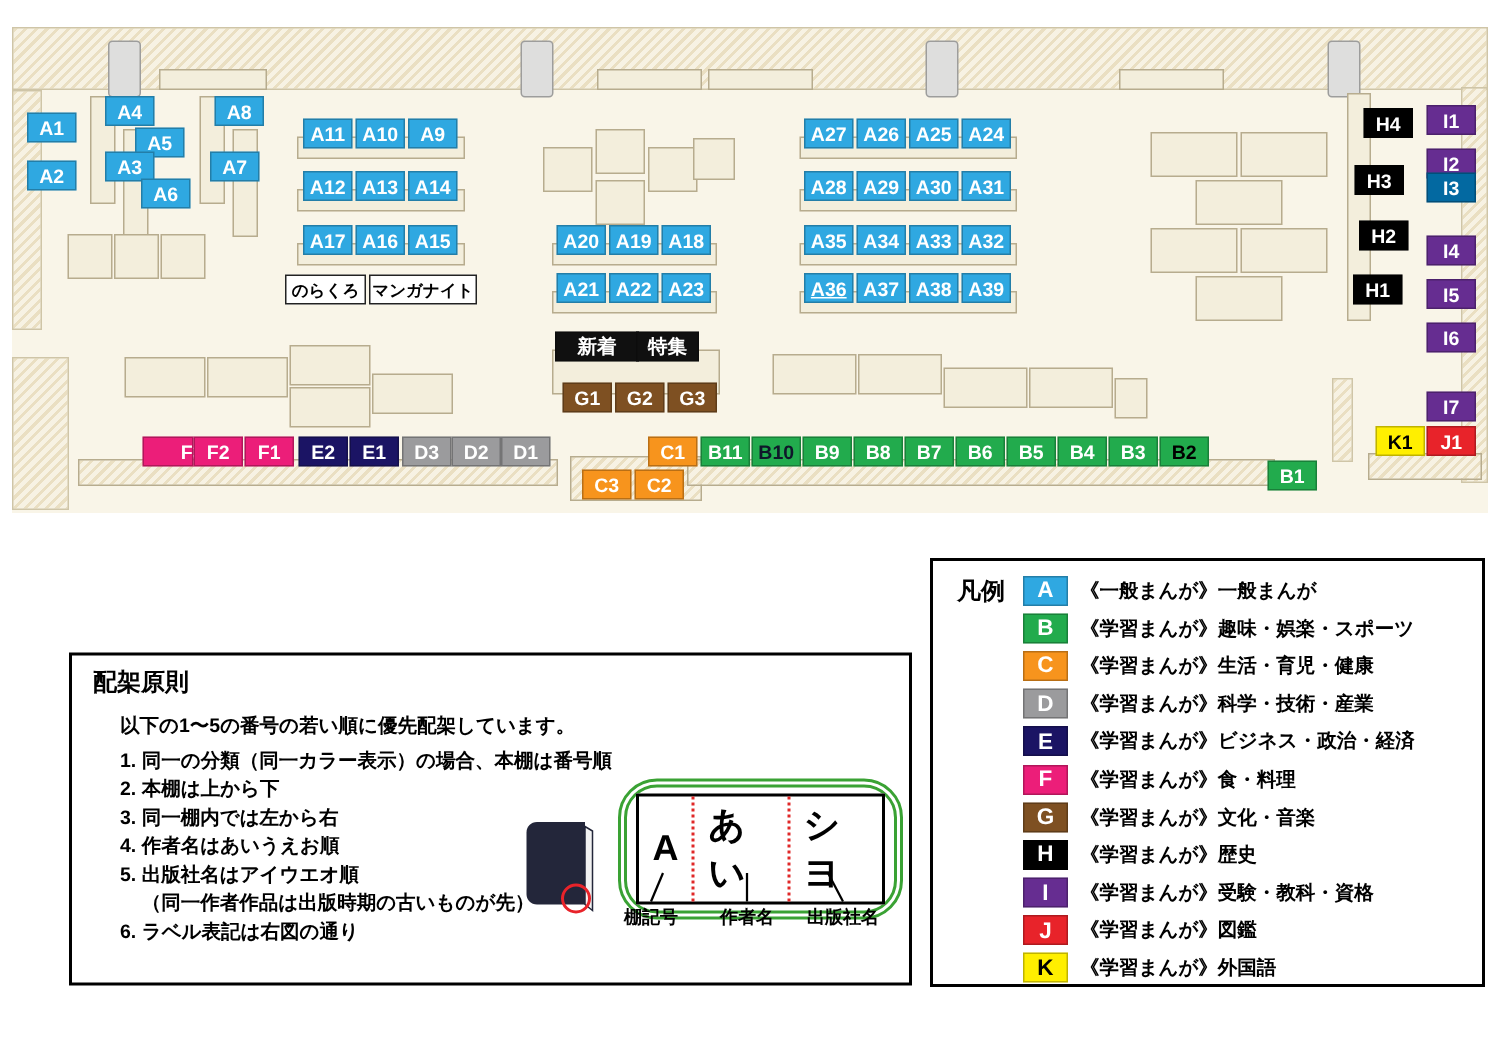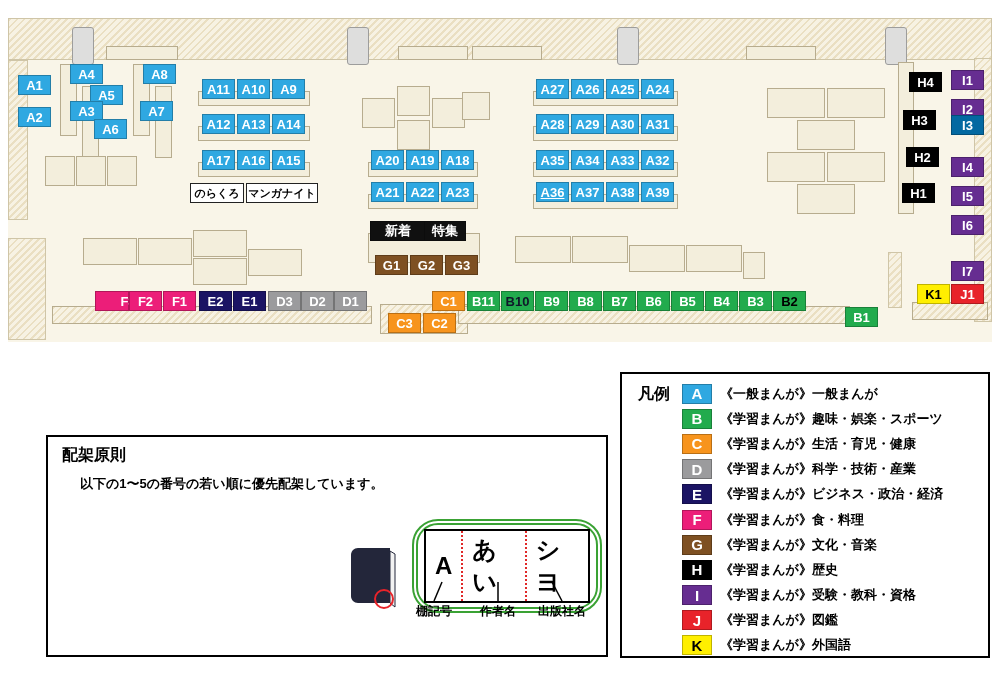--- a/index.html
+++ b/index.html
@@ -187,20 +187,29 @@
       <div class="chip" style="background: rgb(102, 45, 145); color: rgb(255, 255, 255); left: 951px; top: 186px;">I5</div>
       <div class="chip" style="background: rgb(102, 45, 145); color: rgb(255, 255, 255); left: 951px; top: 215px;">I6</div>
       <div class="chip" style="background: rgb(102, 45, 145); color: rgb(255, 255, 255); left: 951px; top: 261px;">I7</div>
       <div class="chip" style="background: rgb(255, 239, 0); color: rgb(0, 0, 0); left: 917px; top: 284px;">K1</div>
       <div class="chip" style="background: rgb(232, 35, 42); color: rgb(255, 255, 255); left: 951px; top: 284px;">J1</div>
     </div>
 
   <div class="principles">
     <div class="p-title">配架原則</div>
     <div class="p-intro">以下の1〜5の番号の若い順に優先配架しています。</div>
+    <div class="p-list" id="p-list">
+        <div class="pline">1. 同一の分類（同一カラー表示）の場合、本棚は番号順</div>
+        <div class="pline">2. 本棚は上から下</div>
+        <div class="pline">3. 同一棚内では左から右</div>
+        <div class="pline">4. 作者名はあいうえお順</div>
+        <div class="pline">5. 出版社名はアイウエオ順</div>
+        <div class="pline">    （同一作者作品は出版時期の古いものが先）</div>
+        <div class="pline">6. ラベル表記は右図の通り</div>
+      </div>
 
     <div class="figure">
       <svg class="book" width="52" height="70" viewBox="0 0 52 70">
         <path d="M10 3 L42 3 L42 58 L10 58 C6 58 3 55 3 51 L3 10 C3 6 6 3 10 3 Z" fill="#23263a"></path>
         <path d="M42 6 L47 9 L47 62 L42 58 Z" fill="#f2f2f2" stroke="#23263a" stroke-width="1"></path>
         <circle cx="36" cy="54" r="9" fill="none" stroke="#e8232a" stroke-width="2"></circle>
       </svg>
       <div class="ring">
         <div class="ring-inner">
           <div class="label-box">

